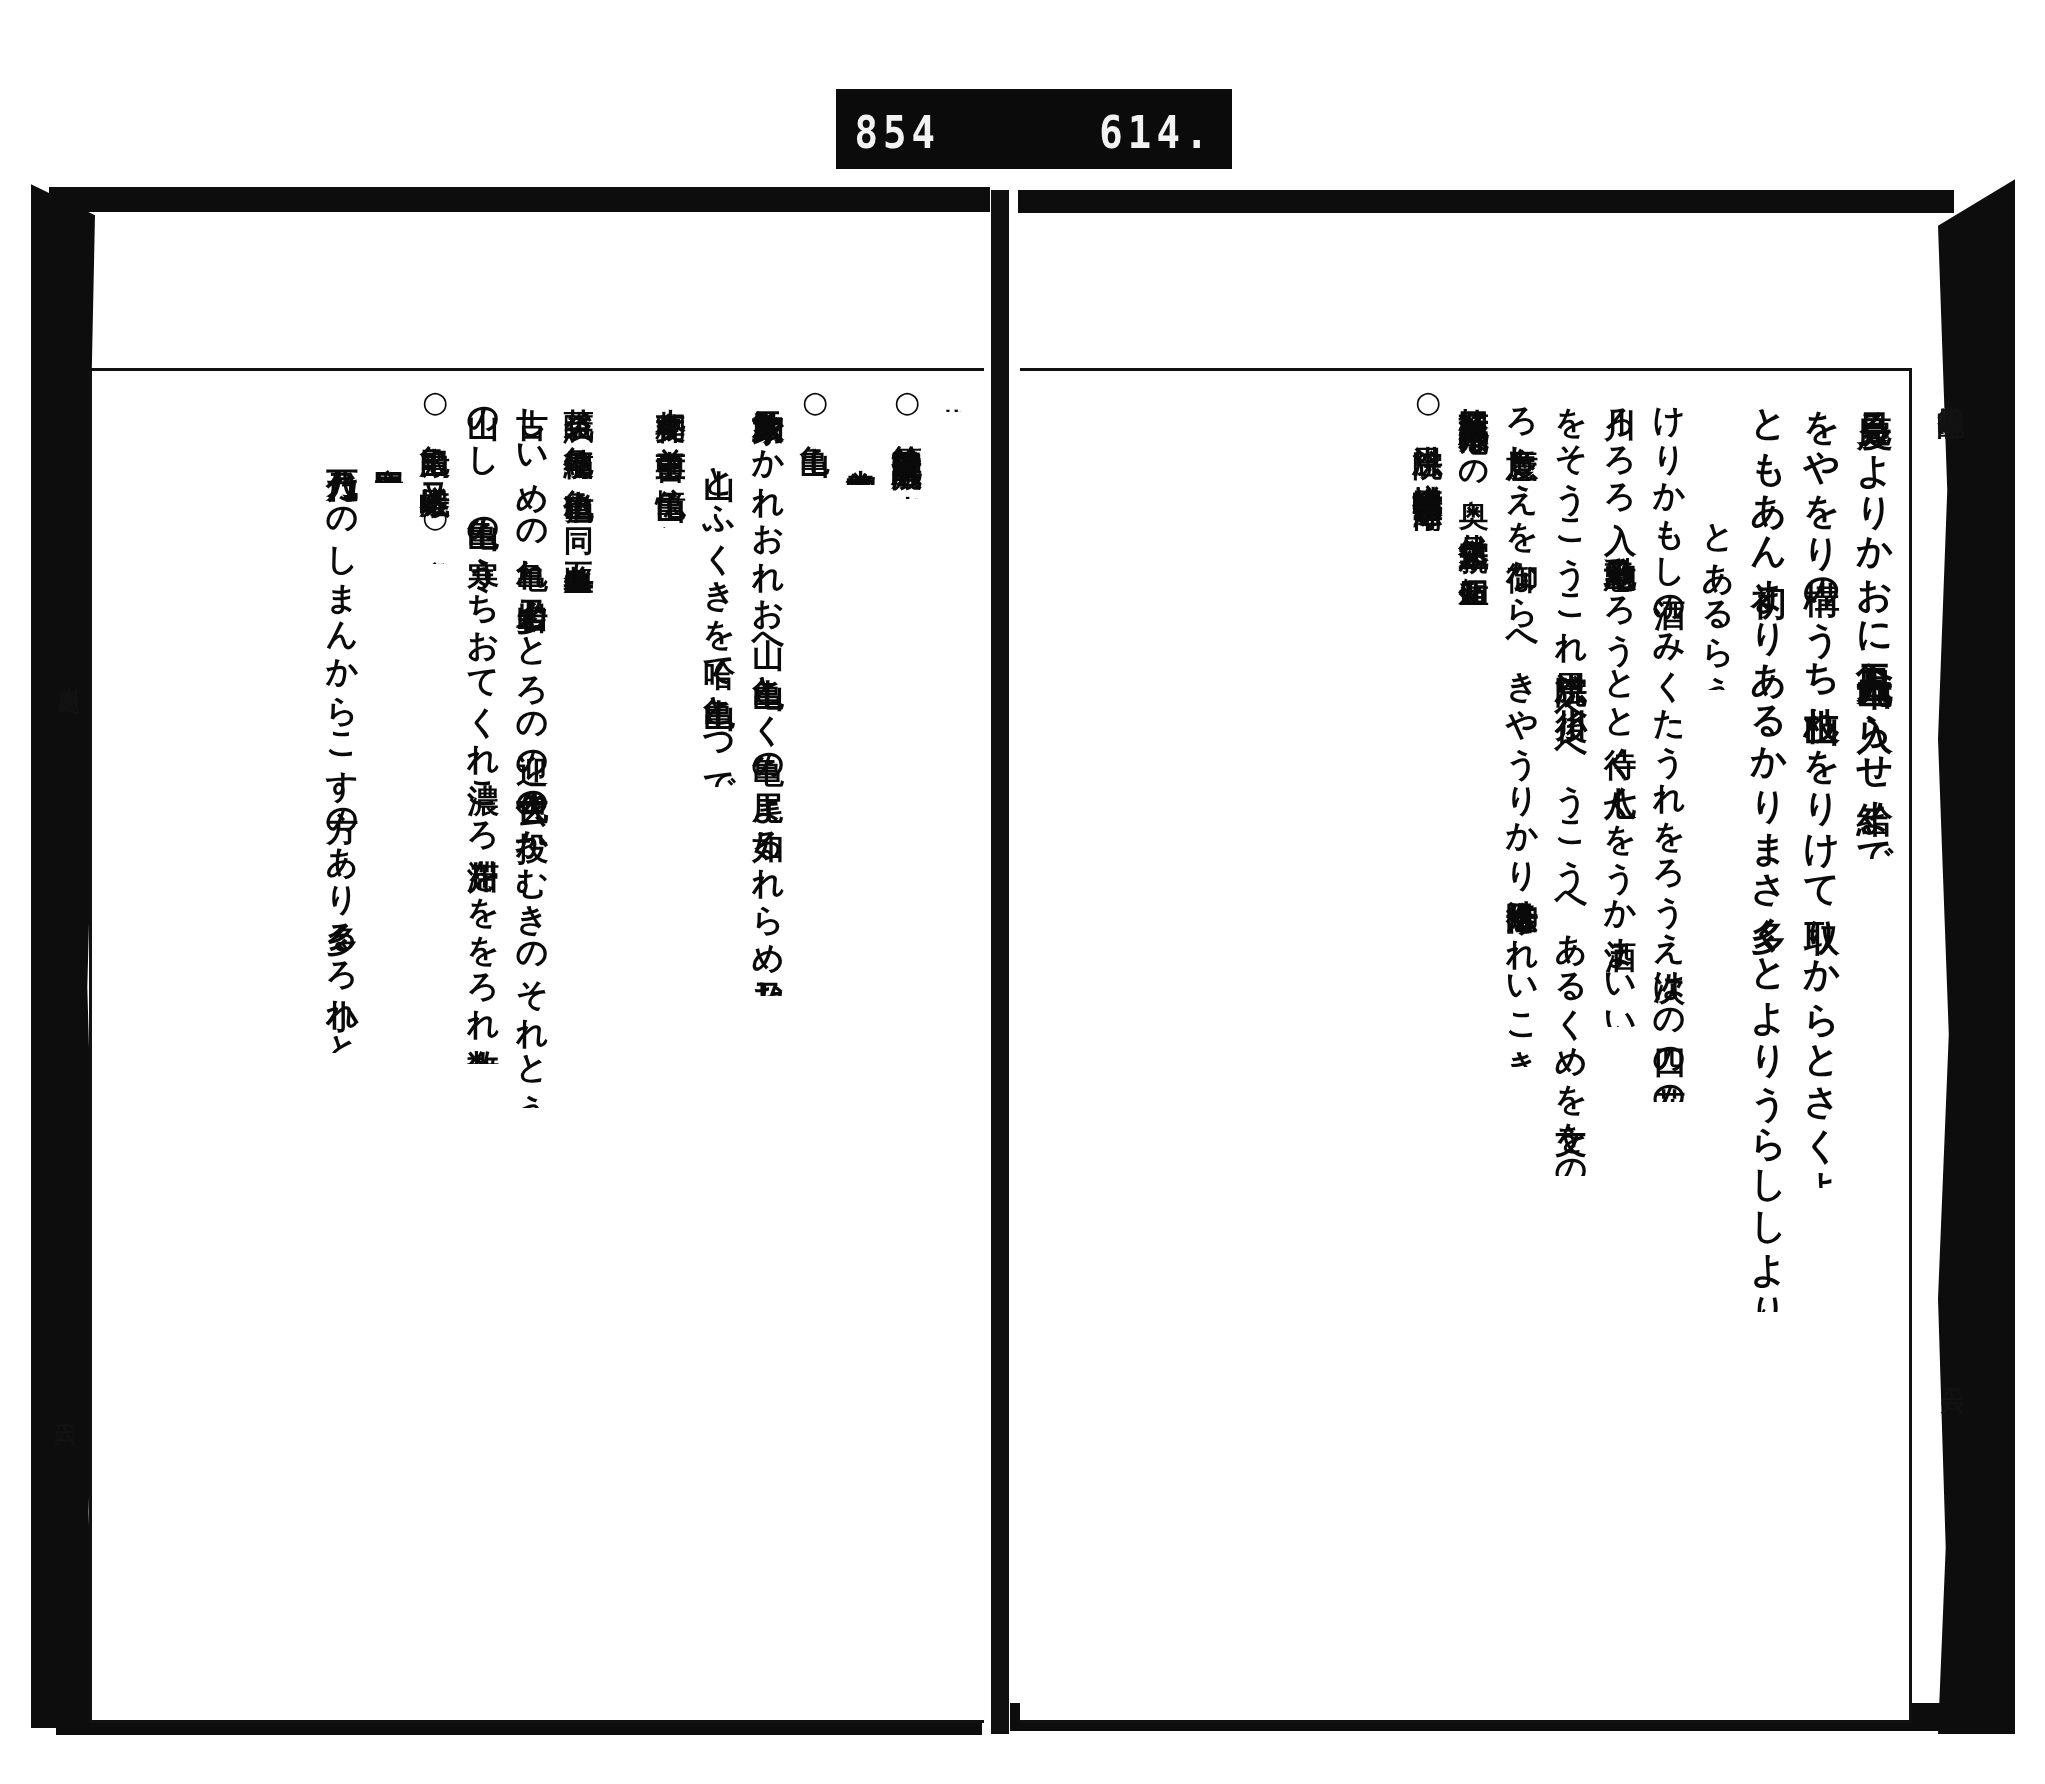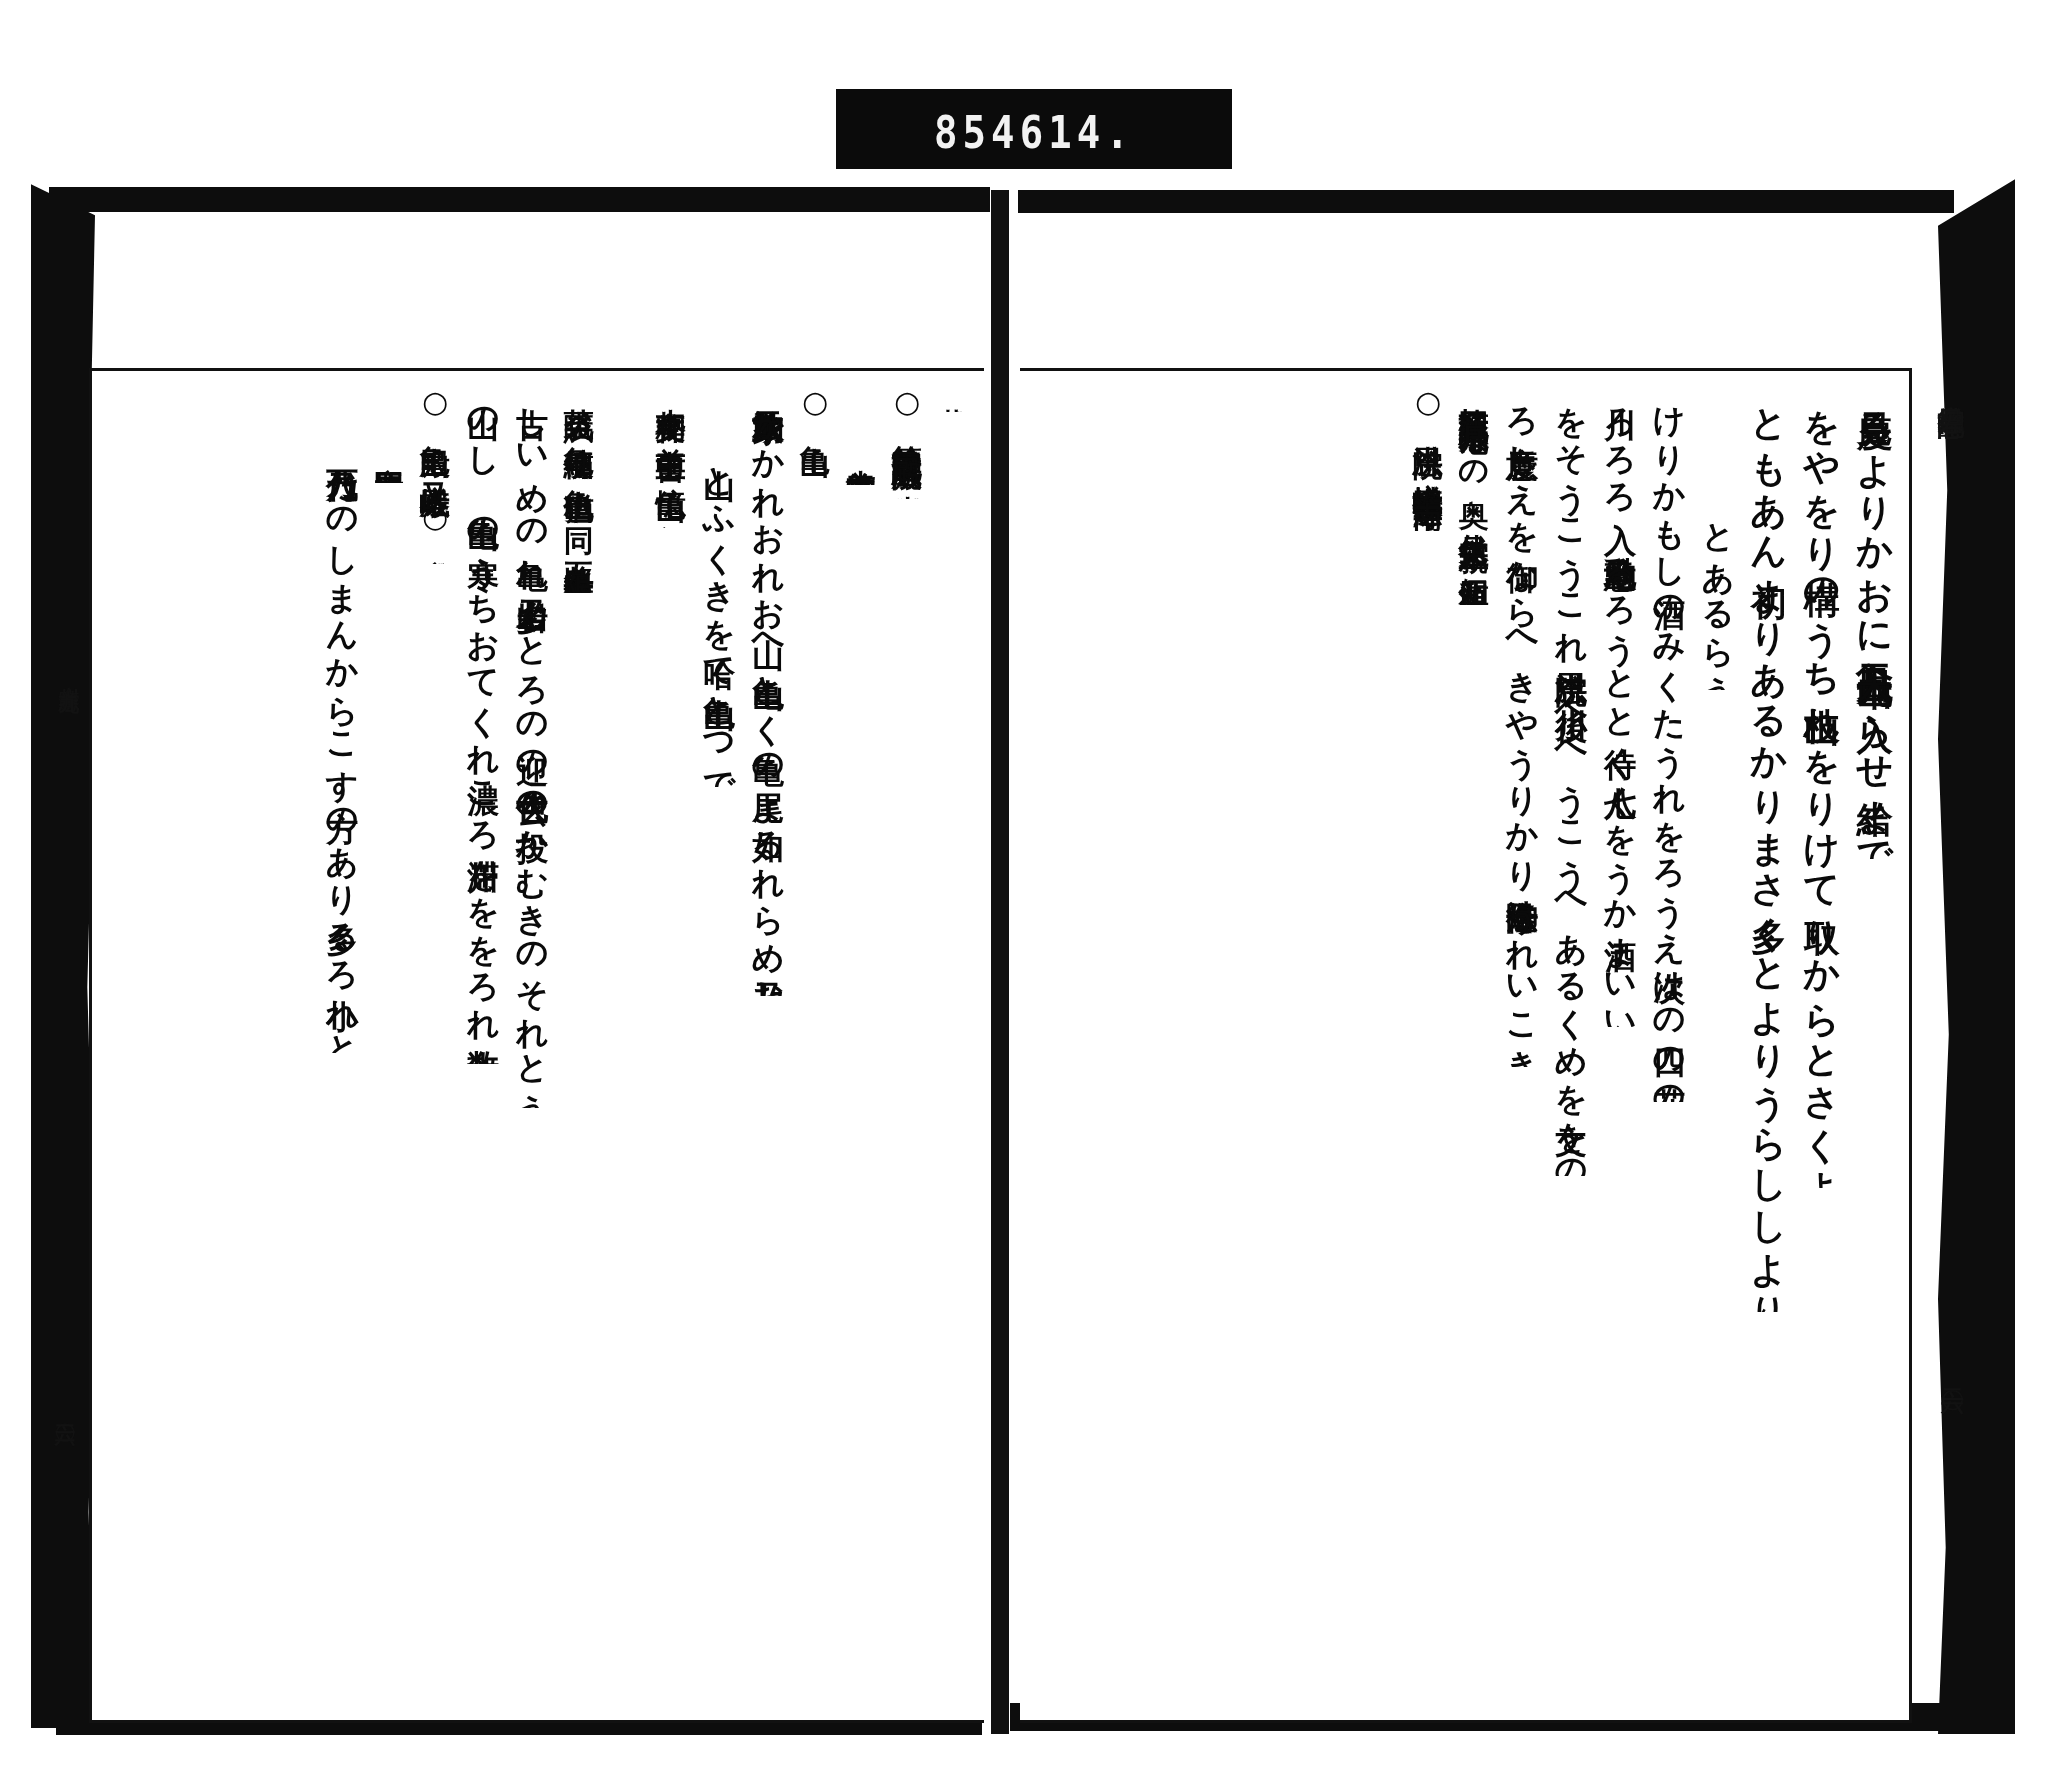--- a/index.html
+++ b/index.html
@@ -18,21 +18,21 @@
   
   #film-strip {
     position: absolute;
     left: 836px;
     top: 89px;
     width: 396px;
     height: 86px;
     background: #0b0b0b;
     display: flex;
     align-items: center;
-    justify-content: center;
+    justify-content: space-between;
     padding: 0 18.4px;
     box-sizing: border-box;
   }
   .film-num {
     color: #f2f2f2;
     font-family: "DejaVu Sans Mono", monospace;
     font-size: 39px;
     letter-spacing: 5.1px;
     font-weight: 700;
     transform: scaleY(1.15);

